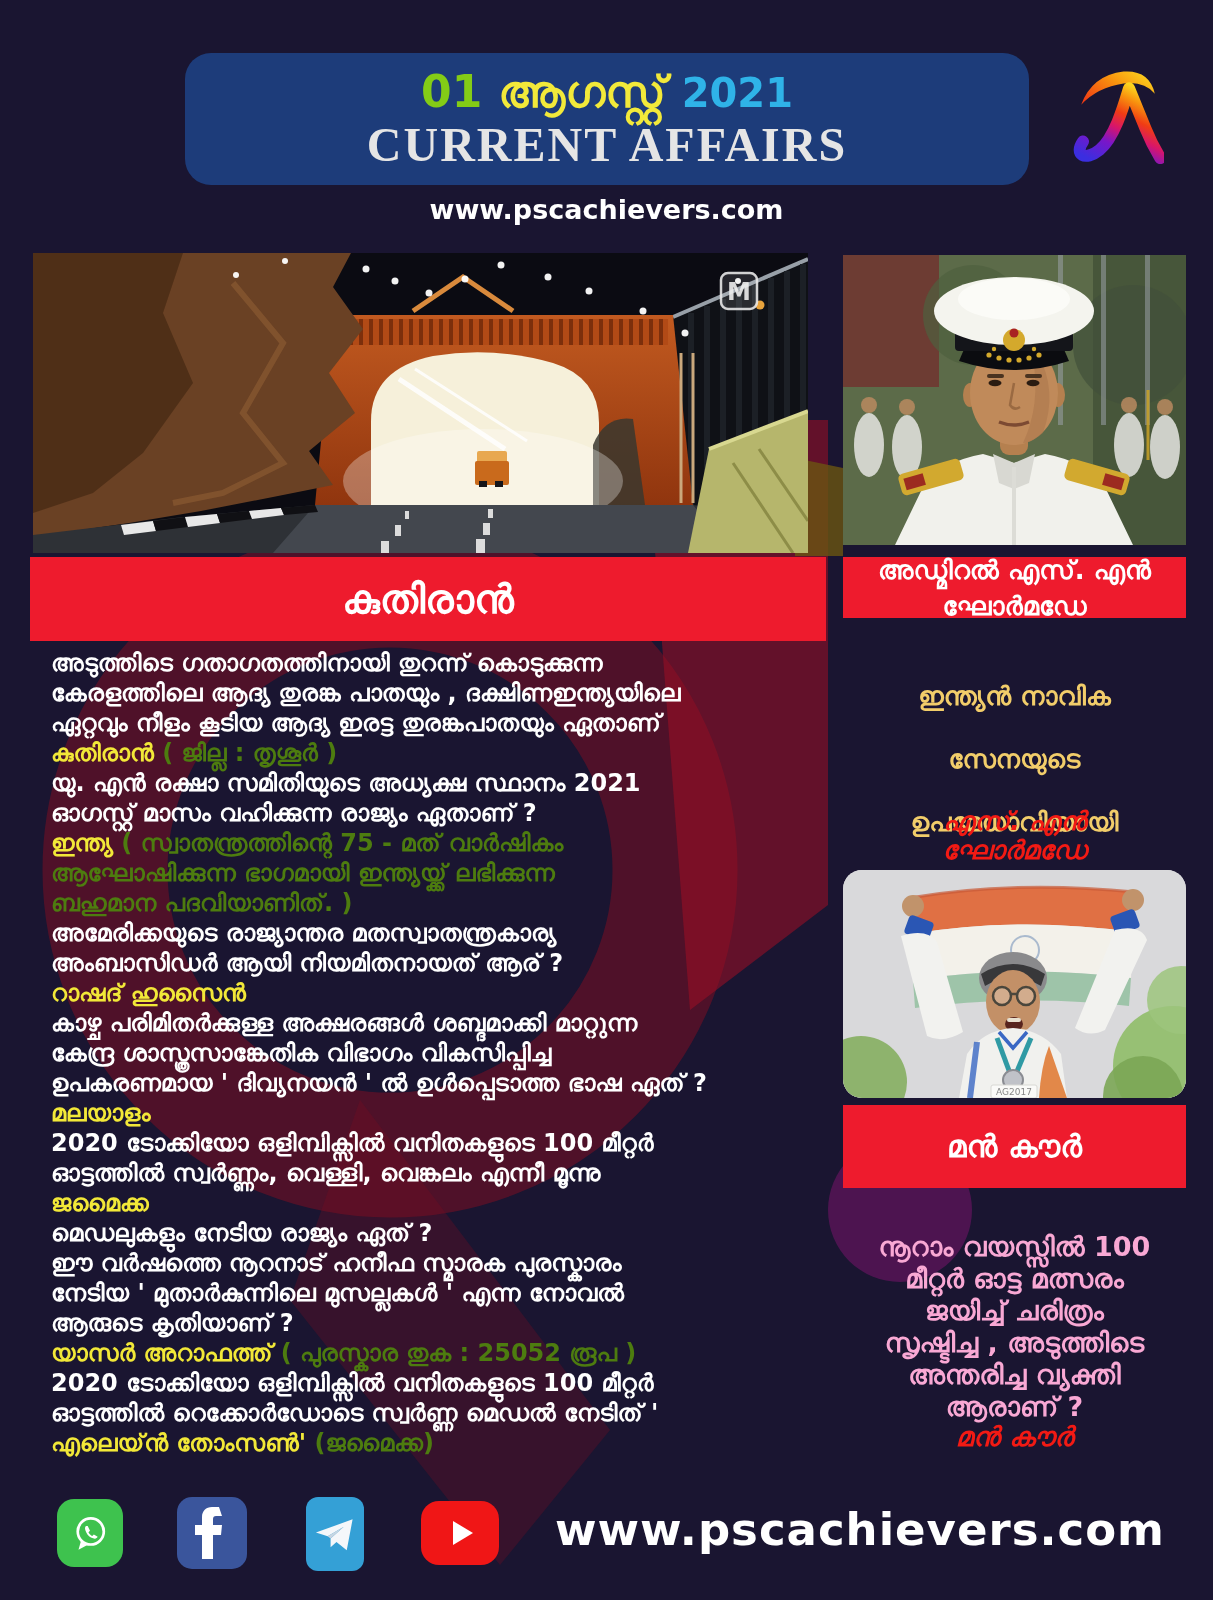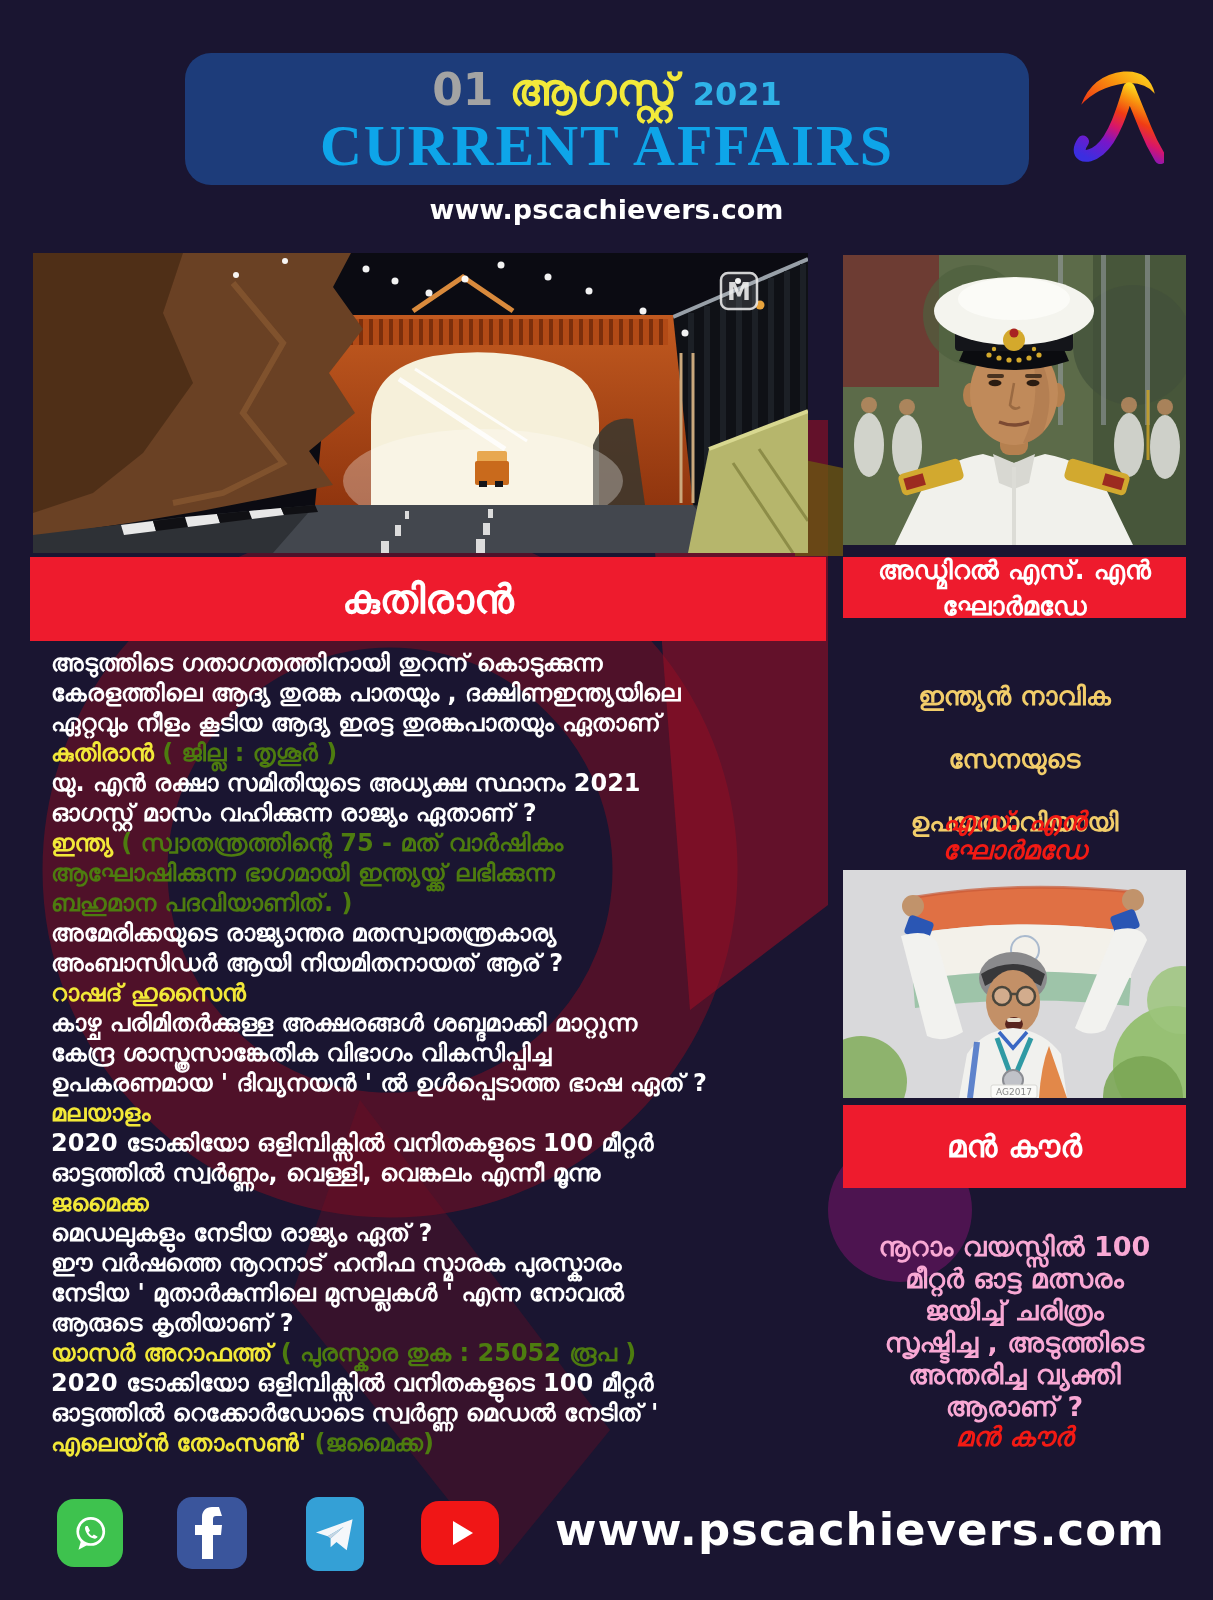--- a/index.html
+++ b/index.html
@@ -7,34 +7,34 @@
           font-family:"DejaVu Sans",sans-serif;}
   svg{display:block;}
 
   
   .watermark{position:absolute;left:0;top:0;width:1213px;height:1600px;pointer-events:none;}
 
   
   .header-box{position:absolute;left:185px;top:53px;width:844px;height:132px;background:#1d3c7a;
               border-radius:26px;display:flex;flex-direction:column;align-items:center;justify-content:center;}
   .date-line{display:flex;gap:16px;align-items:baseline;font-weight:bold;font-size:44px;line-height:50px;}
-  .d-day{color:#a3a3a3;}
+  .d-day{color:#84cc16;}
   .d-month{color:#f2e93a;}
-  .d-year{color:#2fb3e8;font-size:32px;}
-  .title-line{font-family:"Liberation Serif",serif;font-weight:bold;color:#0ea5e9;font-size:58px;
+  .d-year{color:#2fb3e8;font-size:40px;}
+  .title-line{font-family:"Liberation Serif",serif;font-weight:bold;color:#e5e5e5;font-size:48px;
               letter-spacing:2px;line-height:54px;}
   .logo{position:absolute;left:1072px;top:62px;width:92px;height:102px;}
   .site-top{position:absolute;left:0;top:194px;width:1213px;text-align:center;color:#ffffff;
             font-weight:bold;font-size:27px;}
 
   
   .photo{position:absolute;overflow:hidden;}
   .photo.tunnel{left:33px;top:253px;width:775px;height:300px;background:#0b0b12;}
   .photo.admiral{left:843px;top:255px;width:343px;height:290px;background:#5c6b49;}
-  .photo.mankaur{left:843px;top:870px;width:343px;height:228px;background:#d9d9db;}
+  .photo.mankaur{left:843px;top:870px;width:343px;height:228px;background:#d9d9db;border-radius:19px;}
 
   
   .banner{position:absolute;background:#ee1b2d;display:flex;flex-direction:column;align-items:center;
           justify-content:center;color:#fff;font-weight:bold;text-align:center;}
   .left-banner{left:30px;top:557px;width:796px;height:84px;font-size:40px;}
   .rb1{left:843px;top:557px;width:343px;height:61px;font-size:26px;}
   .rb1 .tline{line-height:36px;}
   .rb2{left:843px;top:1105px;width:343px;height:83px;font-size:31px;}
 
   

